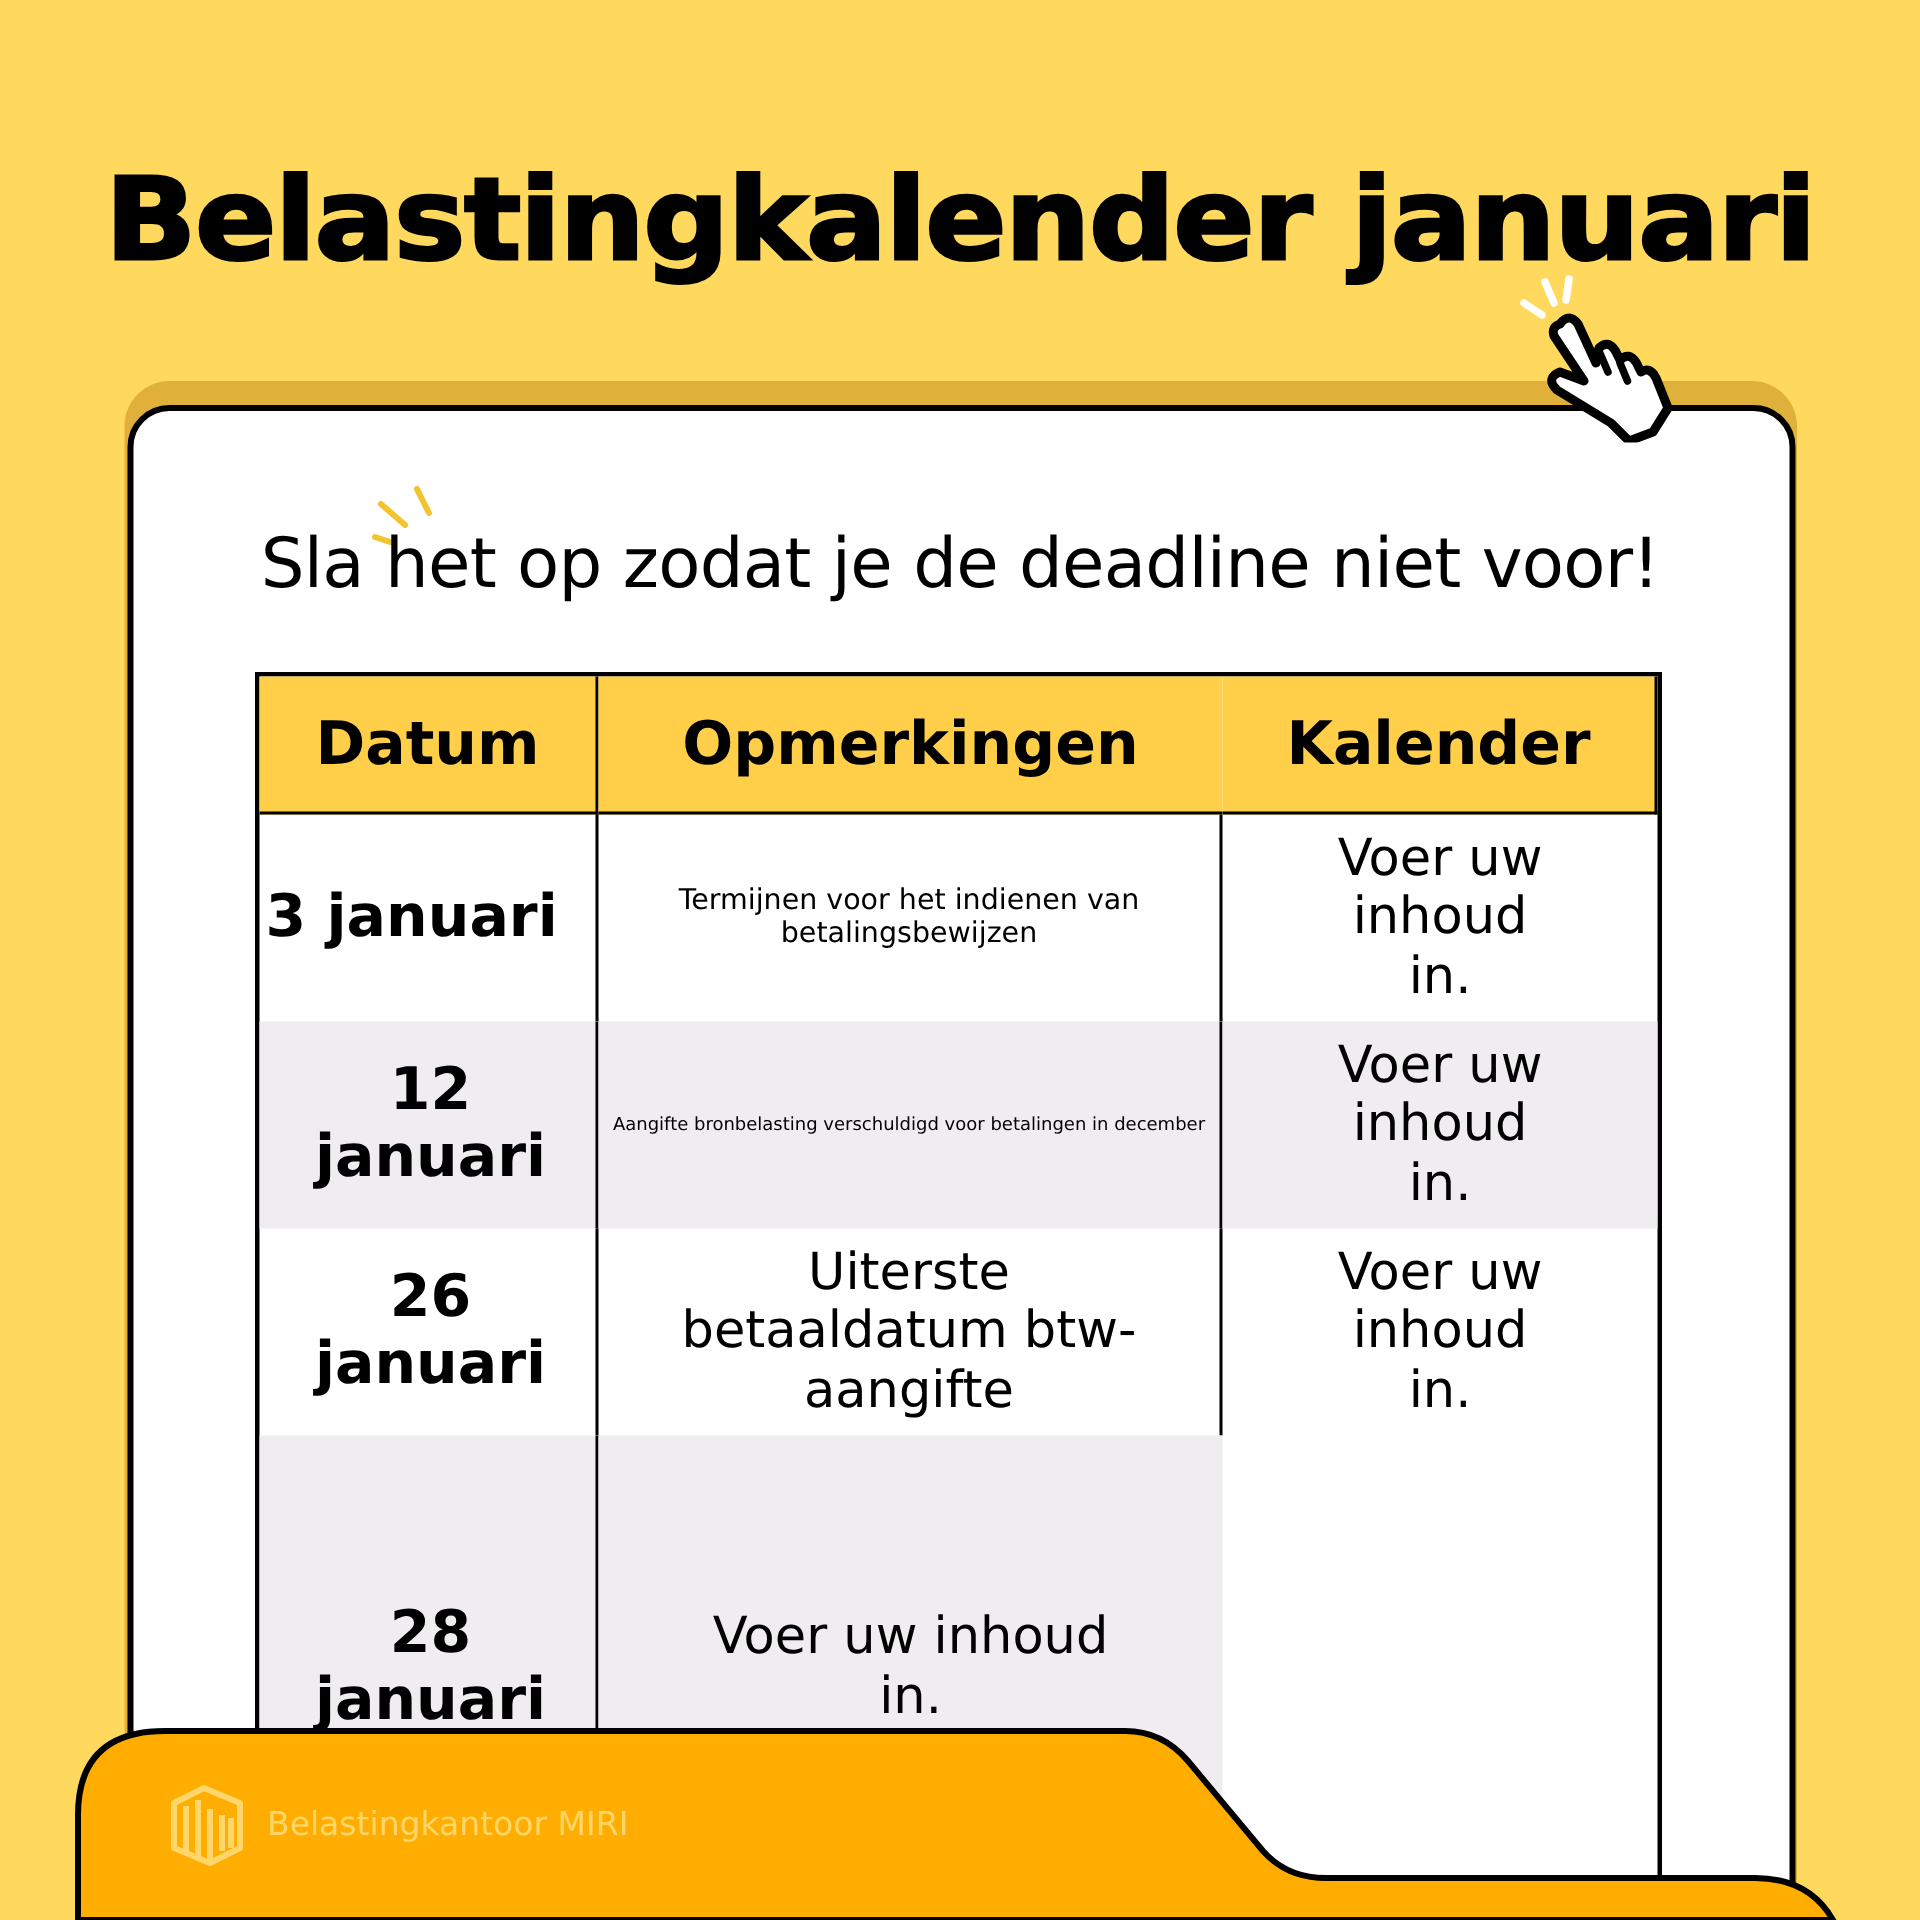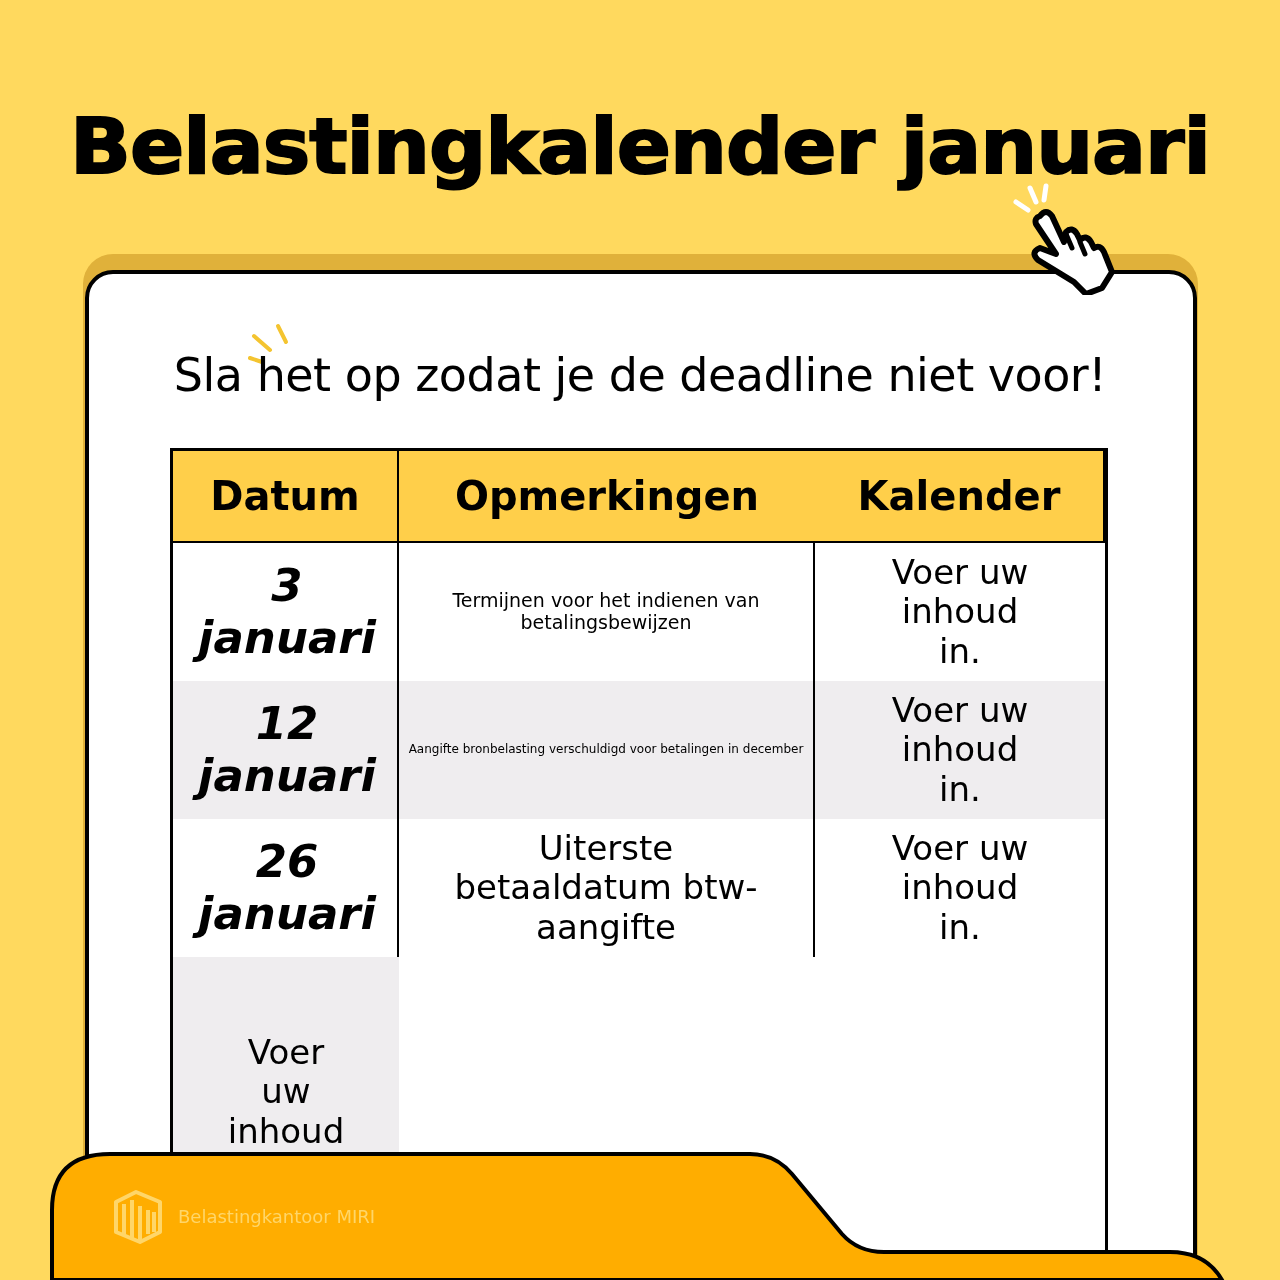--- a/index.html
+++ b/index.html
@@ -44,32 +44,32 @@
       display: flex; align-items: center; justify-content: center;
       text-align: center; line-height: 1.15;
       border-right: 2px solid #000;
     }
     .cell.last { border-right: none; }
     .head {
       background: #FFCF4A; font-weight: bold; font-size: 40px;
       border-bottom: 2px solid #000;
     }
     .row-alt { background: #EFEDEF; }
-    .date { justify-content: flex-start; padding-left: 4px; font-weight: bold; font-size: 45px; font-style: italic; }
+    .date { justify-content: flex-start; padding-left: 4px; font-weight: bold; font-size: 39px; }
     .kal-small { font-size: 19px; text-align: center; }
     .kal-xs { font-size: 12px; }
     .kal-big { font-size: 34px; }
     .opm { font-size: 34px; }
     .footer-svg { position: absolute; left: 0; top: 1140px; }
     .brand {
       position: absolute; left: 112px; top: 1188px;
       display: flex; align-items: center; gap: 14px;
       color: #FFD669;
     }
-    .brand-name { font-size: 18px; font-family: "DejaVu Sans", sans-serif; }
+    .brand-name { font-size: 22px; font-family: "DejaVu Sans", sans-serif; }
     .hand { position: absolute; left: 1010px; top: 180px; }
   </style>
 </head>
 <body>
 
 <h1 class="title">Belastingkalender januari</h1>
 
 <div class="card-shadow"></div>
 <div class="card"></div>
 
@@ -91,20 +91,21 @@
   <div class="cell opm last" style="padding:0 70px">Voer uw inhoud in.</div>
 
   <div class="cell date row-alt">12 januari</div>
   <div class="cell kal-xs row-alt">Aangifte bronbelasting verschuldigd voor betalingen in december</div>
   <div class="cell opm last row-alt" style="padding:0 70px">Voer uw inhoud in.</div>
 
   <div class="cell date">26 januari</div>
   <div class="cell kal-big" style="padding:0 30px">Uiterste betaaldatum btw-aangifte</div>
   <div class="cell opm last" style="padding:0 70px">Voer uw inhoud in.</div>
 
+  <div class="cell date row-alt">28 januari</div>
   <div class="cell opm last row-alt" style="padding:0 70px">Voer uw inhoud in.</div>
 </div>
 
 <svg class="hand" width="110" height="115" viewBox="0 0 110 115">
   <line x1="6" y1="22" x2="18" y2="30" stroke="#fff" stroke-width="5" stroke-linecap="round"></line>
   <line x1="20" y1="8" x2="26" y2="22" stroke="#fff" stroke-width="5" stroke-linecap="round"></line>
   <line x1="36" y1="6" x2="34" y2="20" stroke="#fff" stroke-width="5" stroke-linecap="round"></line>
   <path d="M30 36 Q36 28 42 36 L54 62 L56 52 Q62 46 67 54 L70 60 Q76 54 81 62 L84 68 Q90 64 94 72 L102 92 L92 108 L76 114 L64 102 L28 80 Q20 72 30 68 L46 74 L26 44 Q24 38 30 36 Z" fill="#fff" stroke="#000" stroke-width="6" stroke-linejoin="round"></path>
   <line x1="56" y1="54" x2="62" y2="68" stroke="#000" stroke-width="5" stroke-linecap="round"></line>
   <line x1="70" y1="62" x2="75" y2="74" stroke="#000" stroke-width="5" stroke-linecap="round"></line>

